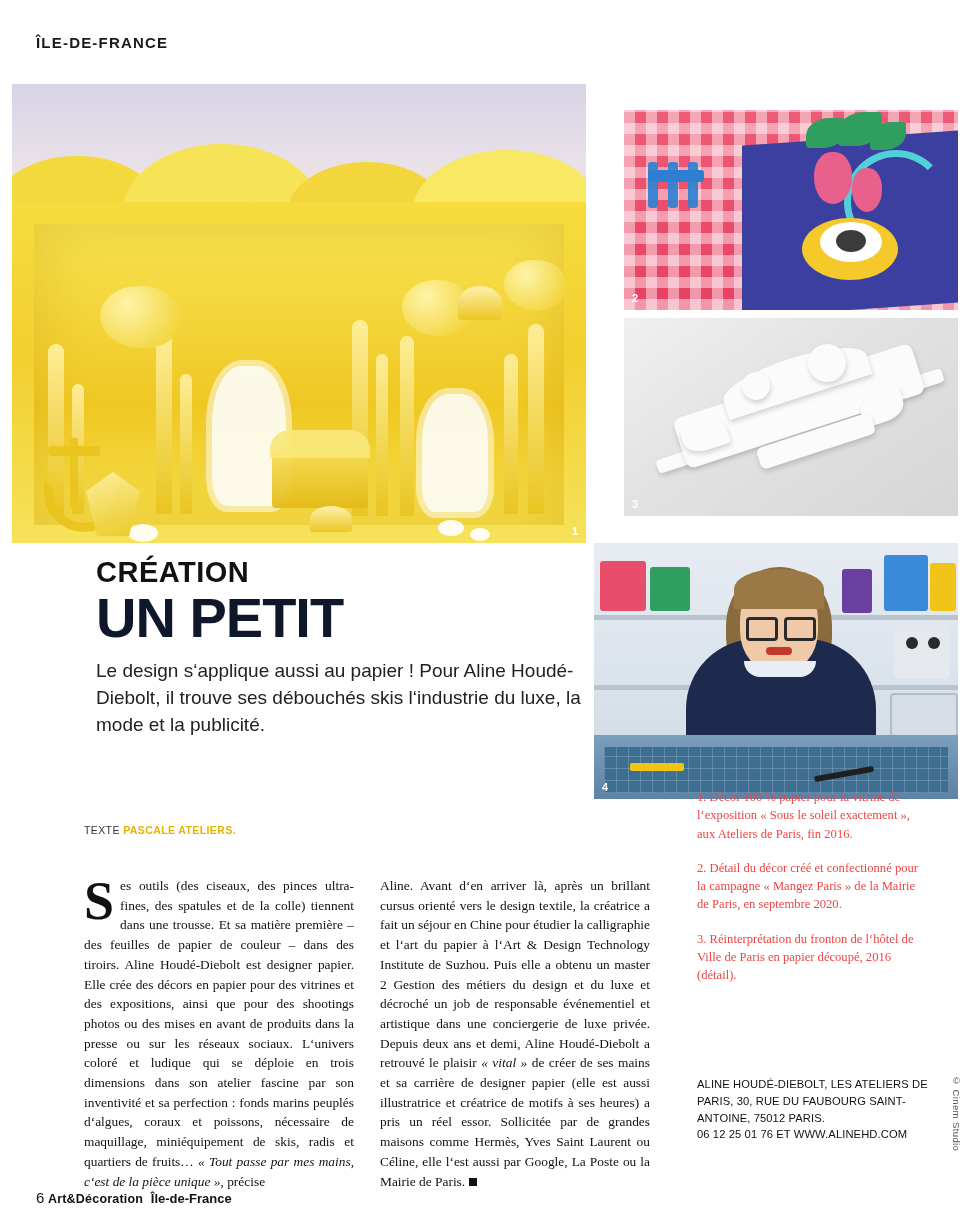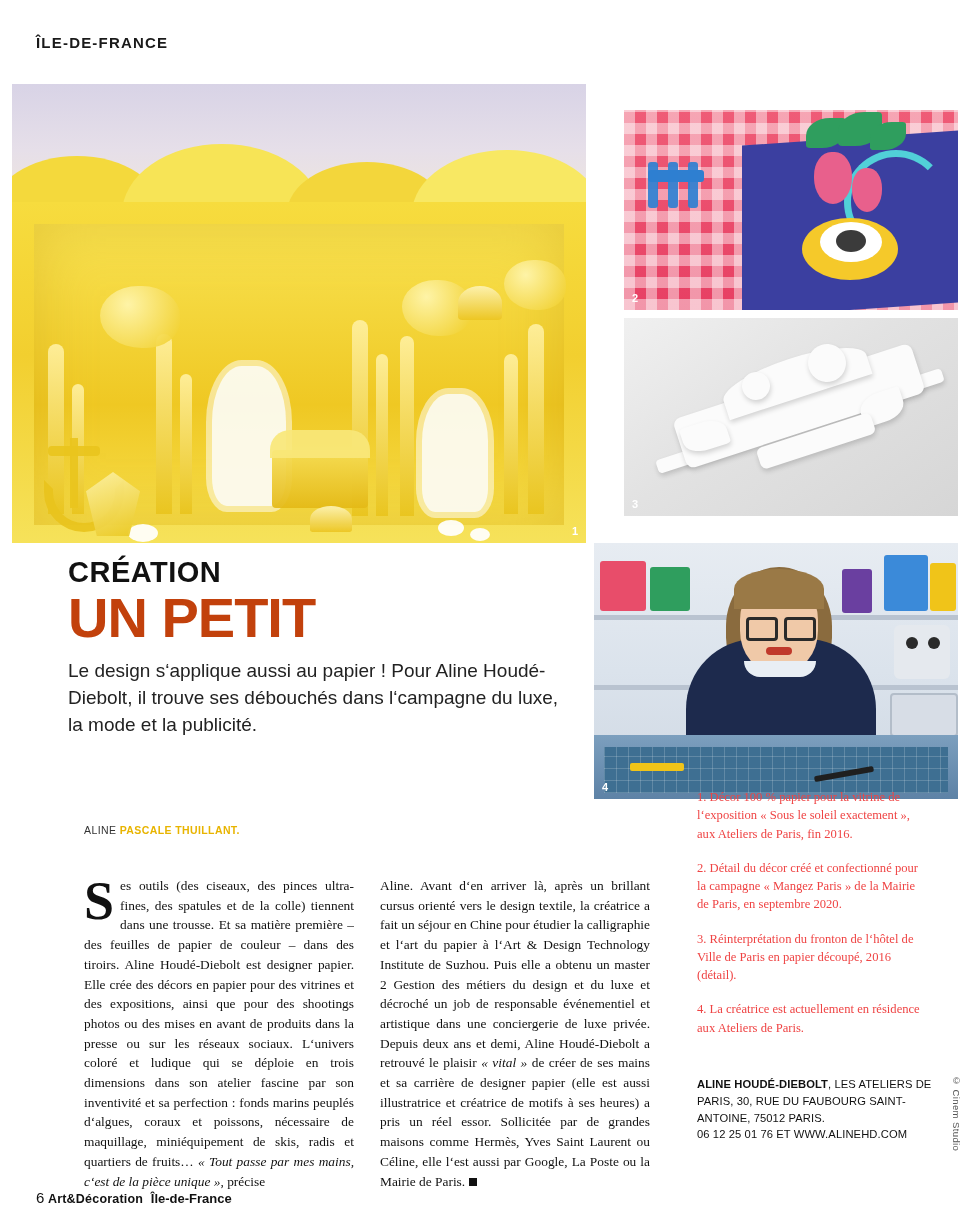--- a/index.html
+++ b/index.html
@@ -197,28 +197,28 @@
     background: #9a7946; border-radius: 50% 50% 0 0;
   }
   .glasses {
     position: absolute; top: 74px; width: 26px; height: 18px;
     border: 3px solid #2a2a2a; border-radius: 4px;
   }
   .lips { position: absolute; left: 172px; top: 104px; width: 26px; height: 8px; background:#c0392b; border-radius: 10px; }
   .collar { position: absolute; left: 150px; top: 118px; width: 72px; height: 16px; background:#e9eef4; border-radius: 0 0 40px 40px; }
 
   
-  .title-block { position: absolute; left: 68px; top: 556px; width: 500px; }
+  .title-block { position: absolute; left: 96px; top: 556px; width: 500px; }
   .creation {
     font-size: 29px; font-weight: 700; letter-spacing: .5px; color: #111;
     font-family: "Liberation Sans", sans-serif;
   }
   .big-title {
     font-size: 56px; font-weight: 700; letter-spacing: -1px; line-height: .95;
-    margin-top: 2px; color: #c2410c;
+    margin-top: 2px; color: #0f172a;
     font-family: "Liberation Sans", sans-serif;
   }
   .big-title-italic {
     font-family: "Liberation Serif", serif;
     font-style: italic;
     font-weight: 700;
     font-size: 54px;
     line-height: 1.05;
     margin-top: 6px;
     margin-left: 24px;
@@ -283,21 +283,21 @@
   .contact {
     position: absolute;
     left: 697px; top: 1076px;
     width: 236px;
     font-family: "Liberation Sans", sans-serif;
     font-size: 11.2px;
     line-height: 1.5;
     color: #111;
     letter-spacing: .1px;
   }
-  .contact .strong { font-weight: 700; }
+  .contact .strong { font-weight: 400; }
   .credit {
     position: absolute;
     right: 8px; top: 1075px;
     font-family: "Liberation Sans", sans-serif;
     font-size: 9.5px;
     color: #555;
     writing-mode: vertical-rl;
     letter-spacing: .4px;
   }
 
@@ -418,40 +418,39 @@
   <div class="desk"></div>
   <div class="cutmat"></div>
   <div class="toybox" style="left:36px; bottom:28px; width:54px; height:8px; background:#f0c419; border-radius:2px;"></div>
   <div class="toybox" style="left:220px; bottom:22px; width:60px; height:6px; background:#1f1f1f; border-radius:2px; transform:rotate(-10deg);"></div>
   <span class="small-num" style="left:8px; bottom:6px;">4</span>
 </div>
 
 <div class="title-block">
   <div class="creation">CRÉATION</div>
   <div class="big-title">UN PETIT</div>
-  <div class="standfirst">Le design s‘applique aussi au papier ! Pour Aline Houdé-Diebolt, il trouve ses débouchés dans l‘campagne du luxe, la mode et la publicité.</div>
+  <div class="standfirst">Le design s‘applique aussi au papier ! Pour Aline Houdé-Diebolt, il trouve ses débouchés skis l‘industrie du luxe, la mode et la publicité.</div>
 </div>
 
 <div class="byline">
-  <span class="lbl">ALINE </span><span class="name">PASCALE THUILLANT.</span>
+  <span class="lbl">TEXTE </span><span class="name">PASCALE ATELIERS.</span>
 </div>
 
 <div class="body-col col1">
   <span class="dropcap">S</span><span>es outils (des ciseaux, des pinces ultra-fines, des spatules et de la colle) tiennent dans une trousse. Et sa matière première – des feuilles de papier de couleur – dans des tiroirs. Aline Houdé-Diebolt est designer papier. Elle crée des décors en papier pour des vitrines et des expositions, ainsi que pour des shootings photos ou des mises en avant de produits dans la presse ou sur les réseaux sociaux. L‘univers coloré et ludique qui se déploie en trois dimensions dans son atelier fascine par son inventivité et sa perfection : fonds marins peuplés d‘algues, coraux et poissons, nécessaire de maquillage, miniéquipement de skis, radis et quartiers de fruits… </span><em>« Tout passe par mes mains, c‘est de la pièce unique »</em><span>, précise</span>
 </div>
 
 <div class="body-col col2">
   <span>Aline. Avant d‘en arriver là, après un brillant cursus orienté vers le design textile, la créatrice a fait un séjour en Chine pour étudier la calligraphie et l‘art du papier à l‘Art &amp; Design Technology Institute de Suzhou. Puis elle a obtenu un master 2 Gestion des métiers du design et du luxe et décroché un job de responsable événementiel et artistique dans une conciergerie de luxe privée. Depuis deux ans et demi, Aline Houdé-Diebolt a retrouvé le plaisir </span><em>« vital »</em><span> de créer de ses mains et sa carrière de designer papier (elle est aussi illustratrice et créatrice de motifs à ses heures) a pris un réel essor. Sollicitée par de grandes maisons comme Hermès, Yves Saint Laurent ou Céline, elle l‘est aussi par Google, La Poste ou la Mairie de Paris.</span><span class="endmark"></span>
 </div>
 
 <div class="captions">
   <p>1. Décor 100 % papier pour la vitrine de l‘exposition « Sous le soleil exactement », aux Ateliers de Paris, fin 2016.</p>
   <p>2. Détail du décor créé et confectionné pour la campagne « Mangez Paris » de la Mairie de Paris, en septembre 2020.</p>
   <p>3. Réinterprétation du fronton de l‘hôtel de Ville de Paris en papier découpé, 2016 (détail).</p>
-  <p>4. La créatrice est actuellement en résidence aux Ateliers de Paris.</p>
 </div>
 
 <div class="contact">
   <span class="strong">ALINE HOUDÉ-DIEBOLT</span><span>, LES ATELIERS DE PARIS, 30, RUE DU FAUBOURG SAINT-ANTOINE, 75012 PARIS.</span><br>
   <span>06 12 25 01 76 ET WWW.ALINEHD.COM</span>
 </div>
 
 <div class="credit">© Cinem Studio</div>
 
 <div class="footer">

